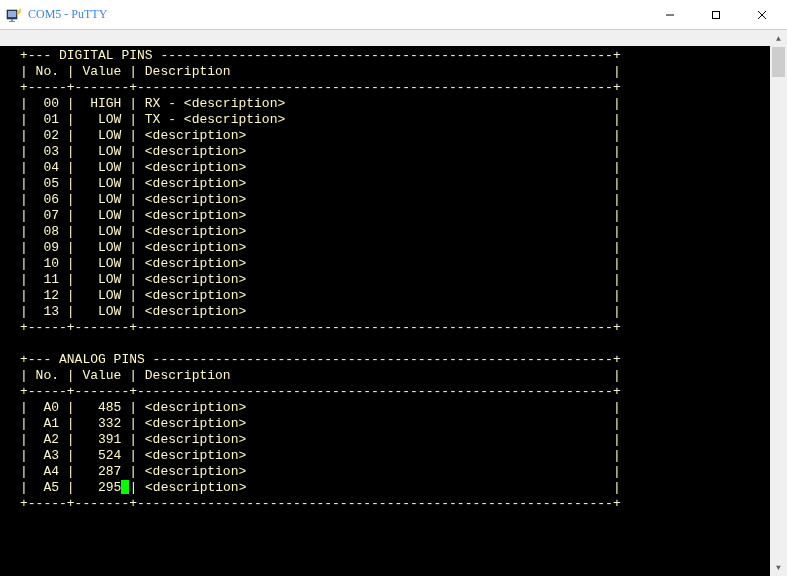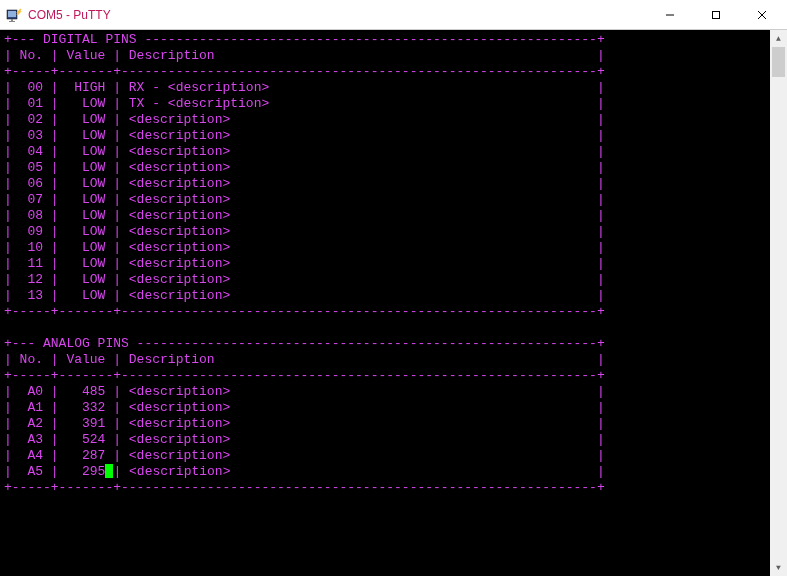--- a/index.html
+++ b/index.html
@@ -26,23 +26,23 @@
     .titlebar-icon {
       width: 16px;
       height: 16px;
       margin: 0 6px 0 4px;
       display: inline-flex;
       align-items: center;
       justify-content: center;
     }
     .titlebar-title {
       flex: 1;
-      font-family: Liberation Sans, sans-serif;
+      font-family: Liberation Serif, serif;
       font-size: 12px;
-      color: #be185d;
+      color: #3b82f6;
     }
     .titlebar-controls {
       display: flex;
       height: 100%;
     }
     .titlebar-btn {
       width: 46px;
       height: 100%;
       display: flex;
       align-items: center;
@@ -52,25 +52,26 @@
       color: #000;
       cursor: pointer;
     }
     .content-wrap {
       display: flex;
       height: calc(100% - 30px);
     }
     .terminal {
       flex: 1;
       background: #000;
-      color: #d946ef;
-      padding: 2px 4px;
+      color: #fef9c3;
+      padding: 2px 20px;
       line-height: 16px;
       white-space: pre;
       overflow: hidden;
+      margin-top: 16px;
     }
     .scrollbar {
       width: 17px;
       background: #f0f0f0;
       position: relative;
     }
     .scroll-arrow {
       position: absolute;
       left: 0;
       width: 17px;

